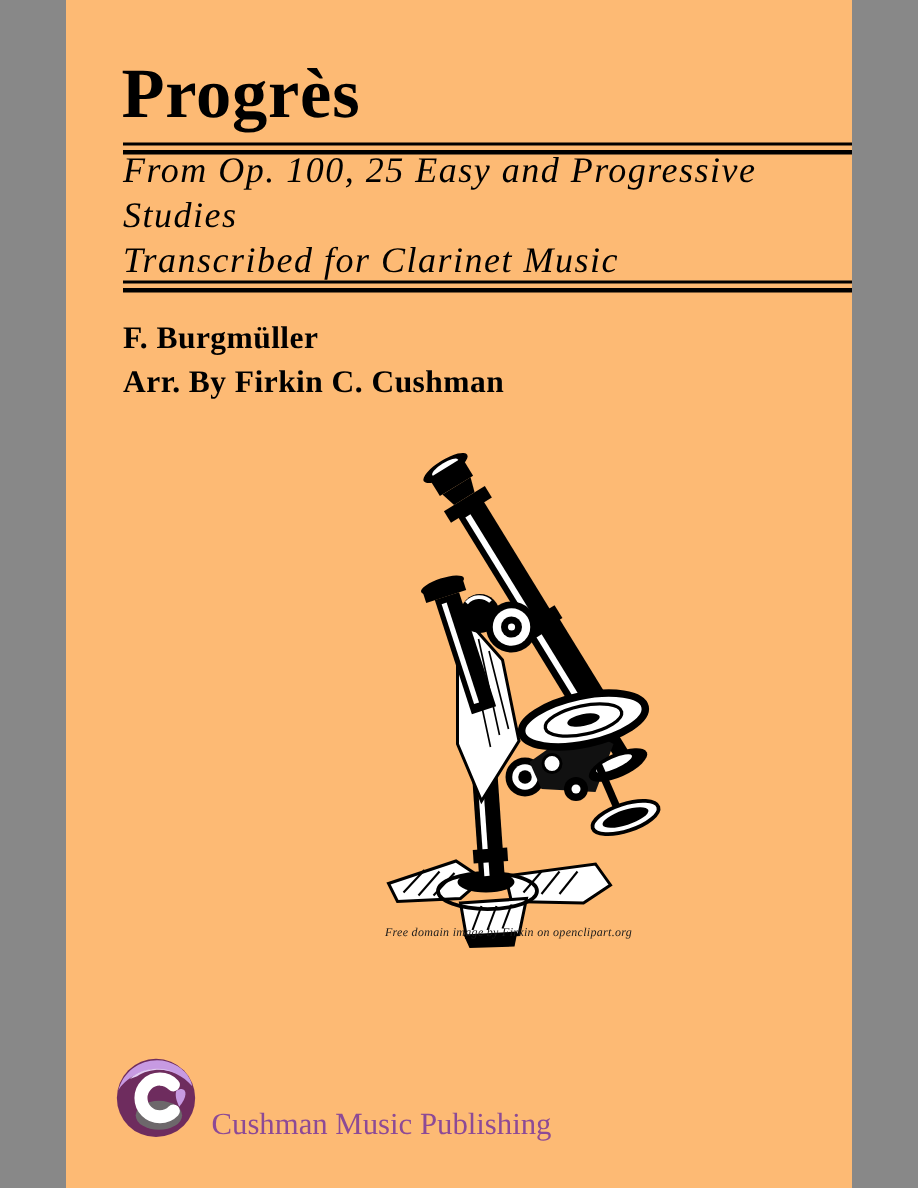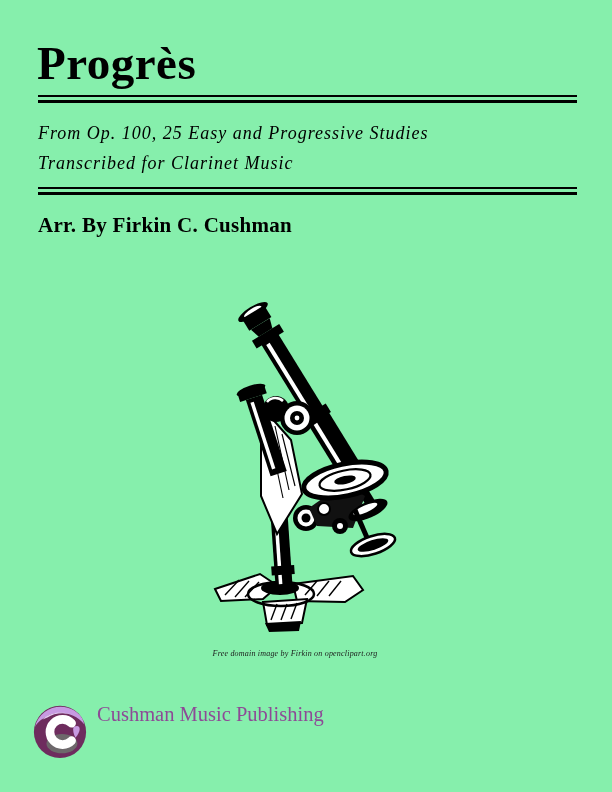--- a/index.html
+++ b/index.html
@@ -1,79 +1,80 @@
 <!DOCTYPE html>
 <html><head>
 <meta charset="utf-8">
 <style>
   html,body { margin:0; padding:0; background:#888; }
   .page {
     position:relative;
-    width:612px; height:792px;
-    background:#86efac;
+    width:524px; height:792px;
+    background:#fdba74;
     font-family:"Liberation Serif", serif;
     color:#000;
     overflow:hidden;
     margin:0 auto;
     text-decoration:underline;
   }
   .title {
     position:absolute; left:37px; top:40px;
     font-size:47px; font-weight:bold; line-height:1;
     letter-spacing:0.5px;
   }
   .double-rule {
     position:absolute; left:38px; width:539px; height:3px;
     border-top:2px solid #000; border-bottom:3px solid #000;
   }
   .rule-top { top:95px; }
   .rule-mid { top:187px; }
   .subtitle {
-    position:absolute; left:38px; top:118px;
-    font-size:18px; font-style:italic; line-height:30px;
+    position:absolute; left:38px; top:99px;
+    font-size:24px; font-style:italic; line-height:30px;
     letter-spacing:1px;
   }
   .authors {
     position:absolute; left:38px; top:211px;
     font-size:21px; font-weight:bold; line-height:29px;
     letter-spacing:0.3px;
   }
   .illustration {
     position:absolute; left:205px; top:298px; width:200px; height:340px;
   }
   .caption {
-    position:absolute; left:105px; top:649px; width:380px;
+    position:absolute; left:105px; top:617px; width:380px;
     text-align:center; font-size:8px; font-style:italic; color:#1a1a1a;
     letter-spacing:0.2px;
   }
   .footer-logo {
     position:absolute; left:31px; top:702px; width:58px; height:58px;
   }
   .publisher {
-    position:absolute; left:97px; top:703px;
+    position:absolute; left:97px; top:739px;
     font-size:20.5px; line-height:1.1;
   }
 </style>
 </head>
 <body>
 
 <div class="page">
 
   <div class="title">Progrès</div>
 
   <div class="double-rule rule-top"></div>
 
   <div class="subtitle">
     <div>From Op. 100, 25 Easy and Progressive Studies</div>
     <div>Transcribed for Clarinet Music</div>
   </div>
 
   <div class="double-rule rule-mid"></div>
 
   <div class="authors">
+    <div>F. Burgmüller</div>
     <div>Arr. By Firkin C. Cushman</div>
   </div>
 
   <svg class="illustration" viewBox="0 0 200 340" xmlns="http://www.w3.org/2000/svg">
 
     <g stroke="#000" stroke-width="2" fill="#fff">
       <polygon points="10,291 55,276 73,288 58,301 16,303"></polygon>
       <polygon points="88,286 148,278 158,292 140,304 92,303"></polygon>
       <polygon points="58,304 102,301 97,325 62,327"></polygon>
     </g>

